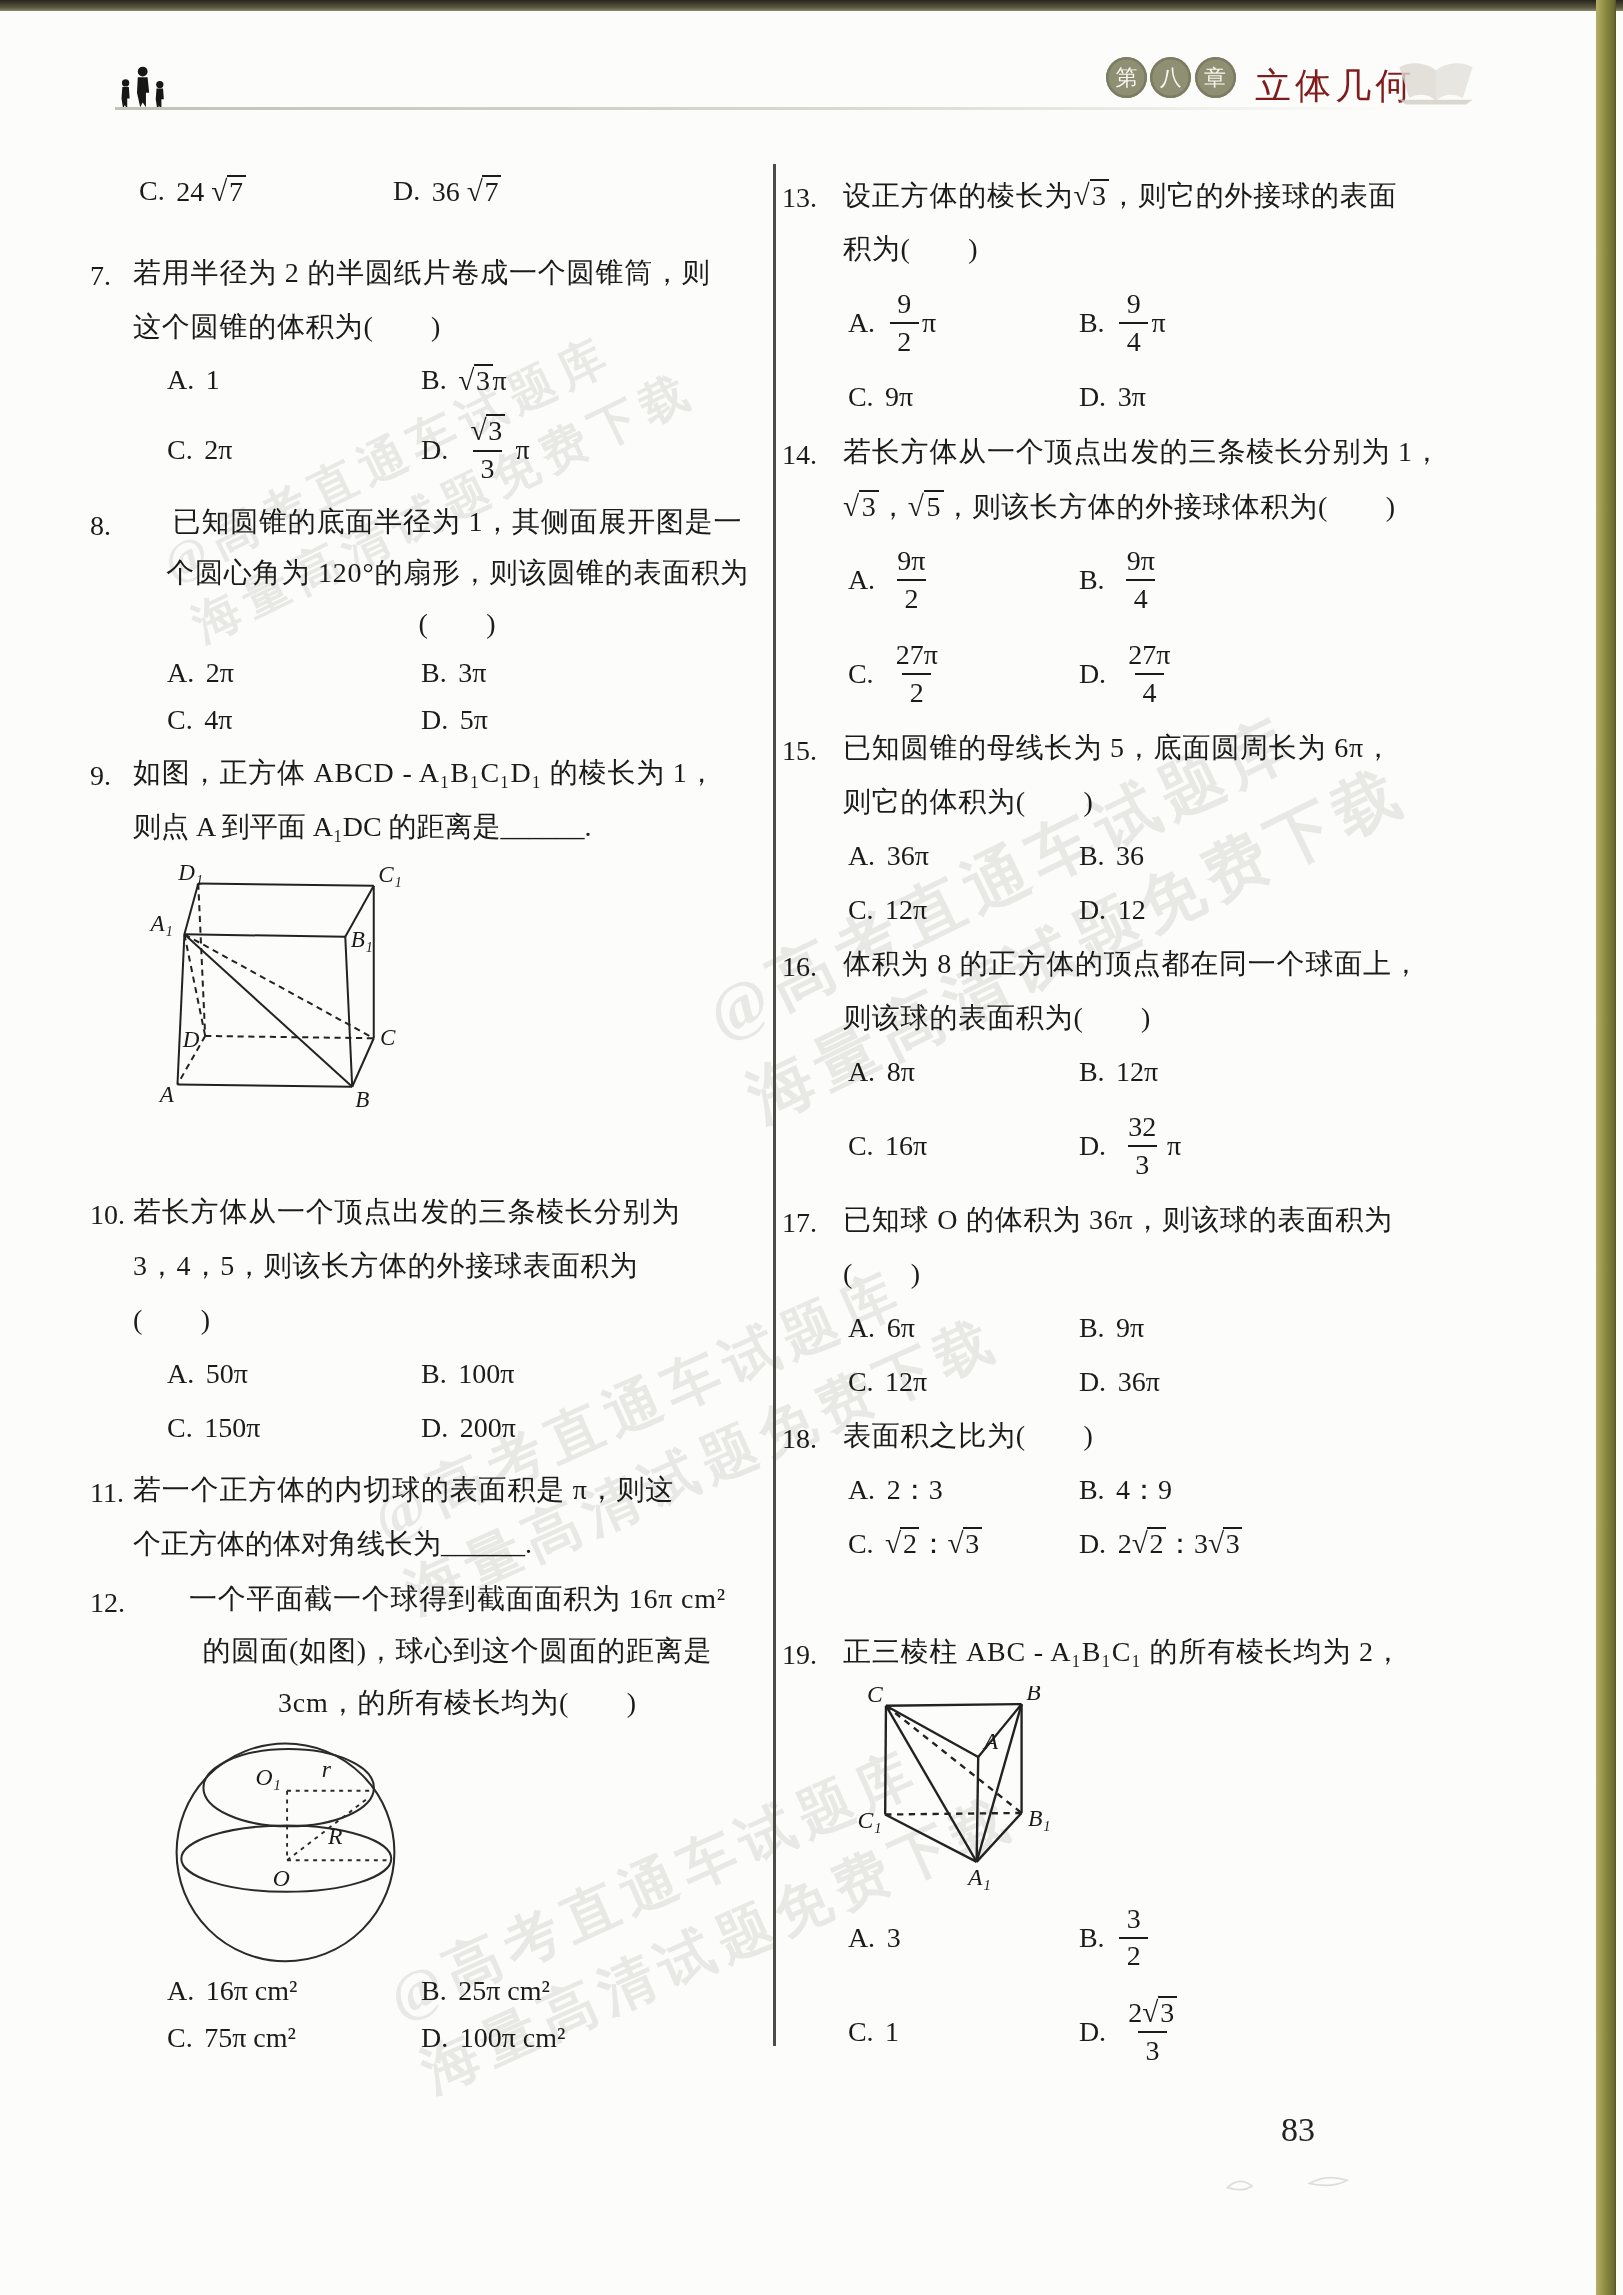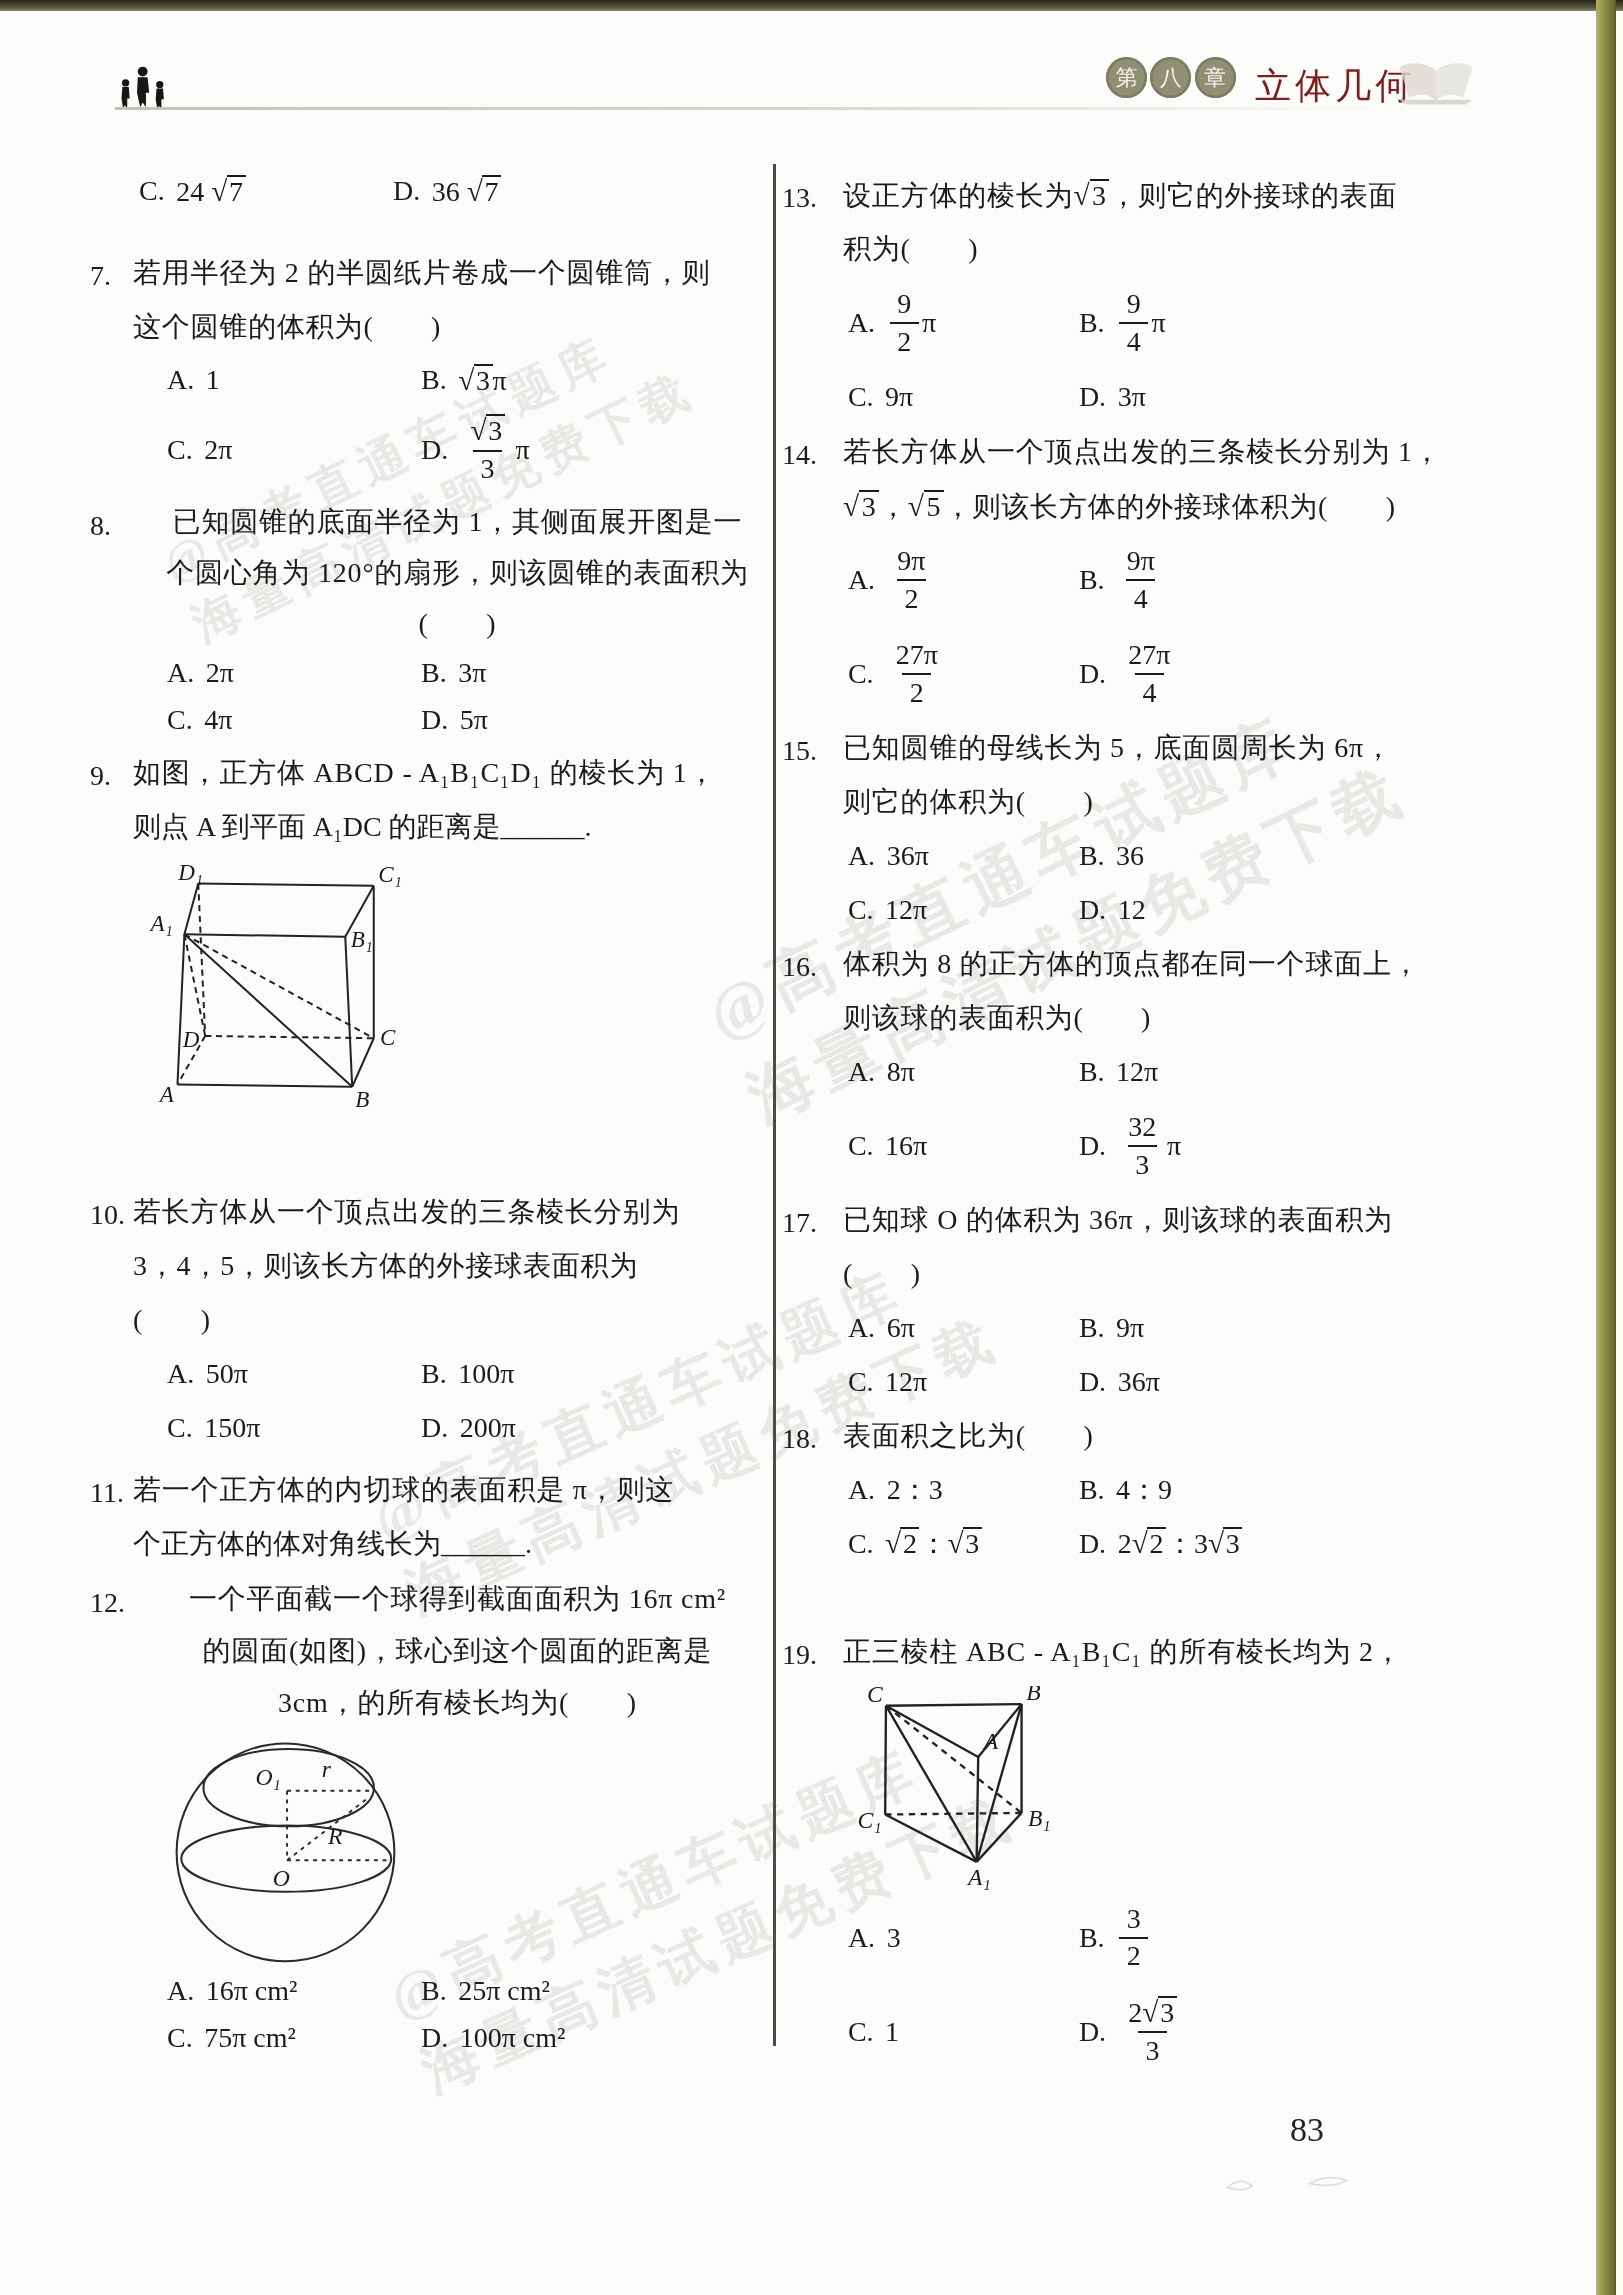--- a/index.html
+++ b/index.html
@@ -13,21 +13,21 @@
   .badge{position:absolute;top:57px;display:flex;}
   .badge .bc{width:41px;height:41px;border-radius:50%;background:#8f8f74;color:#f6f6f0;
         display:flex;align-items:center;justify-content:center;font-size:22px;margin-right:3.3px;
         box-shadow:inset 0 0 0 2.5px #7c7c62;}
   .chap-title{position:absolute;left:1255px;top:62px;font-size:36px;font-weight:normal;
         color:#7f1d1d;letter-spacing:4.1px;font-family:"Liberation Serif","DejaVu Serif",serif;}
   .book-icon{position:absolute;left:1391px;top:59px;opacity:.8;}
   .side-bar{position:absolute;left:1596px;top:0;width:19.6px;height:2295px;
         background:linear-gradient(to right,#b3b167,#8d8c42 45%,#6c6b31 90%,#55541f);}
   .divider{position:absolute;left:773px;top:164px;width:2.5px;height:1882px;background:#4c4c47;}
-  .pageno{position:absolute;left:1281px;top:2111px;font-size:34px;color:#222;margin-left:9px;}
+  .pageno{position:absolute;left:1281px;top:2111px;font-size:34px;color:#222;}
   .squig{position:absolute;left:1211px;top:2167px;opacity:.45;}
   .wm{position:absolute;z-index:0;color:rgba(110,110,106,0.14);white-space:nowrap;
       letter-spacing:8.2px;transform-origin:0 0;font-family:"Liberation Serif","DejaVu Serif",serif;
       font-weight:bold;pointer-events:none;}
   .wm div{line-height:1.45;}
   .col{position:absolute;z-index:1;}
   .q{position:absolute;display:flex;align-items:flex-start;}
   .qno{width:43px;flex:none;margin-top:14px;}
   .qtx{flex:1;min-width:0;}
   .rcol .qno{width:61px;}

